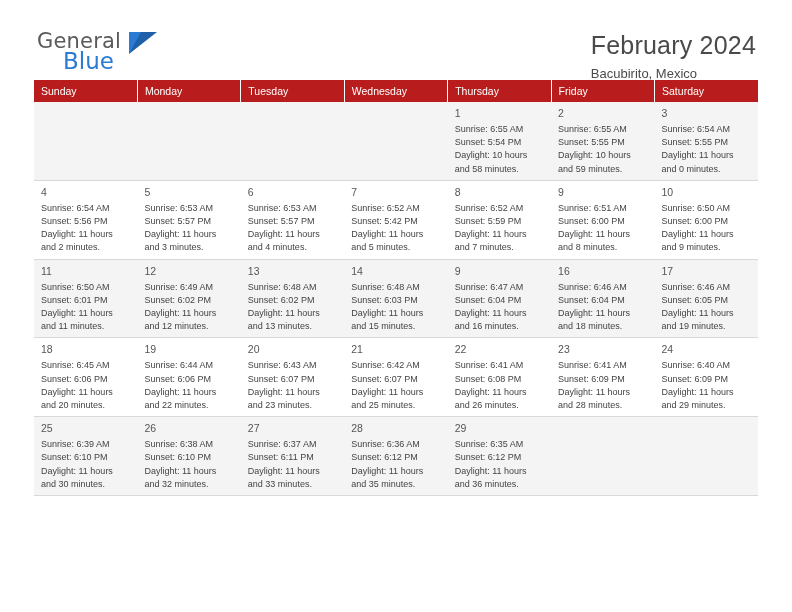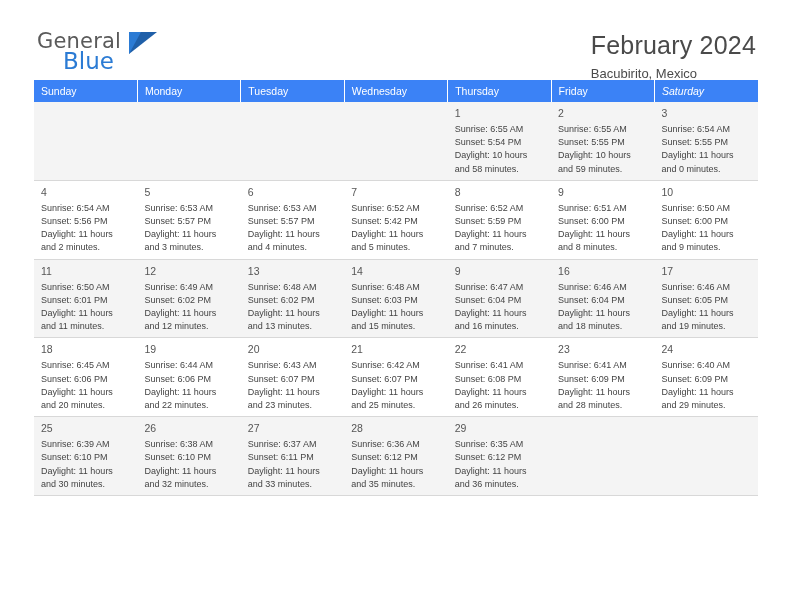--- a/index.html
+++ b/index.html
@@ -84,31 +84,31 @@
     margin-top: 4px;
   }
   
   .calendar {
     margin-top: 14px;
     width: 724px;
     border-collapse: collapse;
     table-layout: fixed;
   }
   .calendar th {
-    background: #3b82f6;
+    background: #b91c1c;
     color: #ffffff;
     font-size: 10.5px;
     font-weight: normal;
     text-align: left;
     padding: 5px 0 5px 7px;
     height: 19px;
     box-sizing: border-box;
     border-right: 1px solid #ffffff;
   }
-  .calendar th:last-child { border-right: none; font-style: italic; }
+  .calendar th:last-child { border-right: none; }
   .calendar td {
     vertical-align: top;
     height: 76px;
     padding: 4px 6px 4px 7px;
     box-sizing: border-box;
     border-bottom: 1px solid #d8d8d8;
     font-size: 9px;
     line-height: 13.2px;
     color: #444444;
   }

